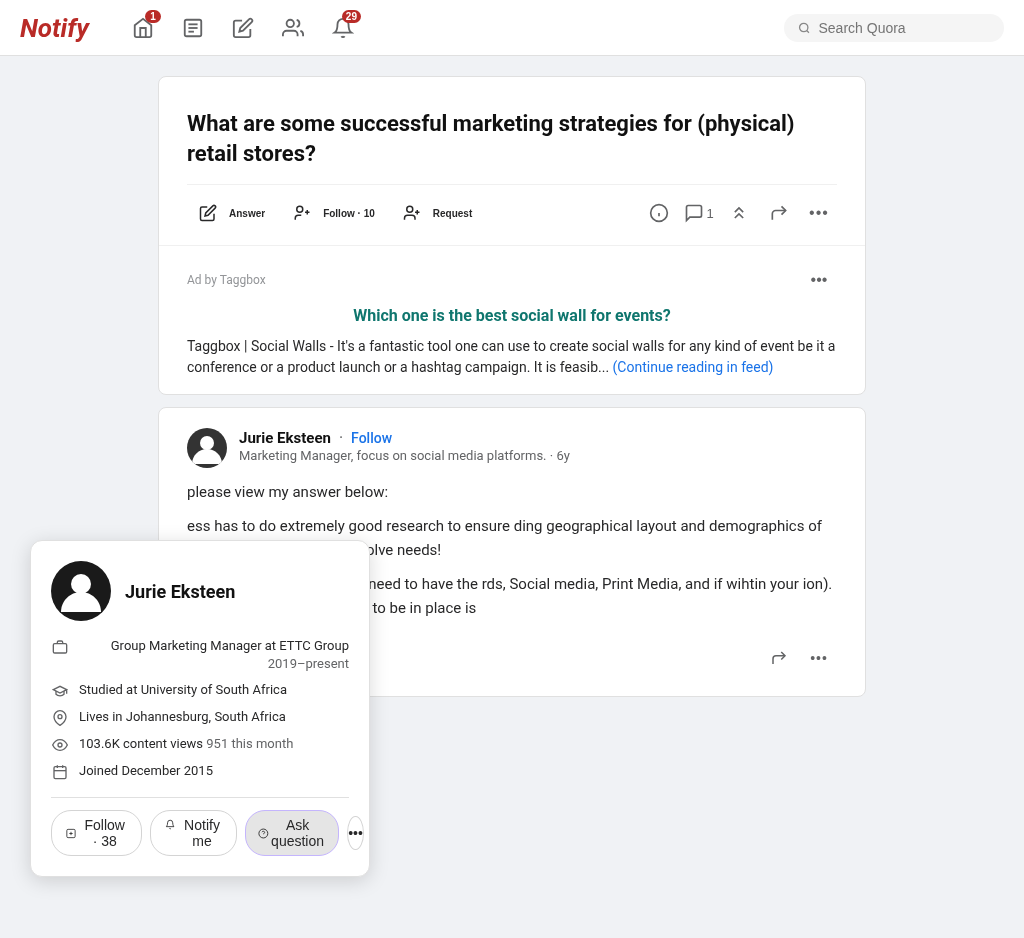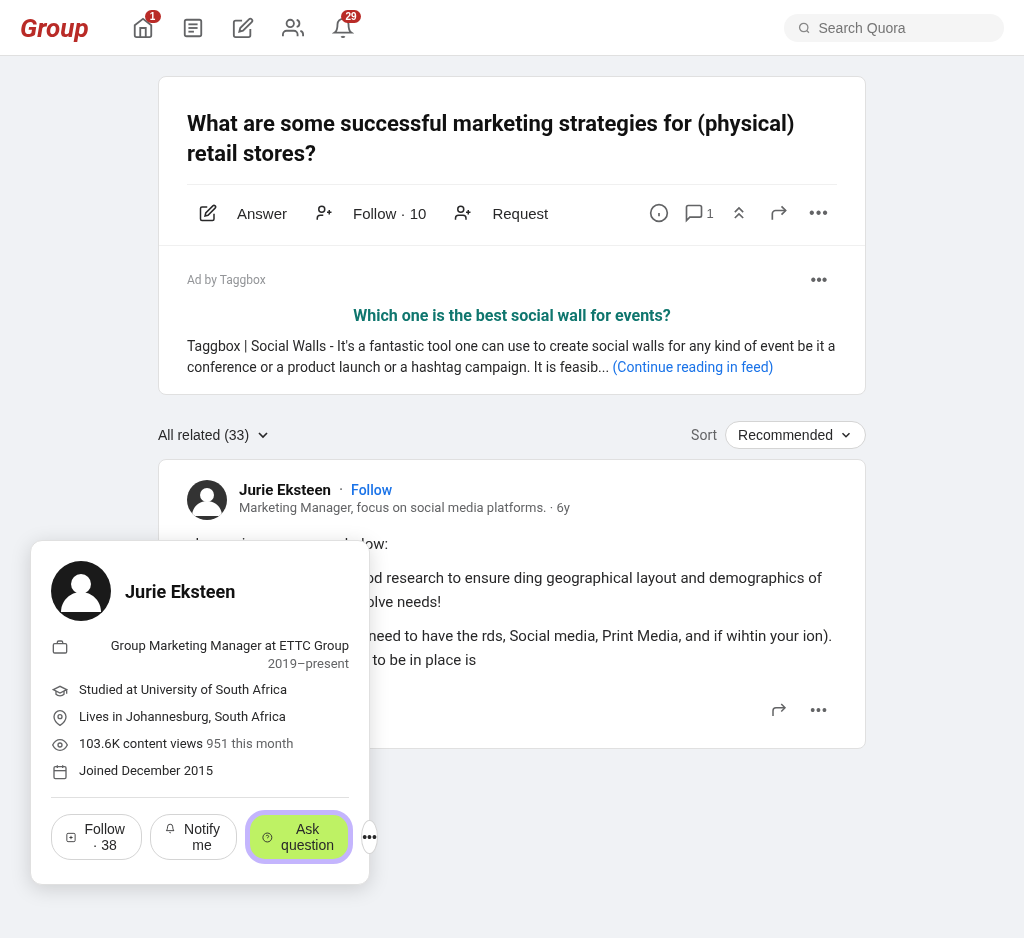--- a/index.html
+++ b/index.html
@@ -103,29 +103,29 @@
     .question-actions {
       display: flex;
       align-items: center;
       padding: 10px 0 14px;
       border-top: 1px solid #f0f0f0;
       gap: 4px;
     }
     .action-btn {
       display: flex;
       align-items: center;
-      gap: 20px;
+      gap: 12px;
       padding: 6px 12px;
       border-radius: 20px;
       border: none;
       background: transparent;
       cursor: pointer;
-      font-size: 15px;
-      color: #282829;
-      font-weight: 400;
+      font-size: 10px;
+      color: #282829;
+      font-weight: 700;
     }
     .action-btn svg { width: 18px; height: 18px; }
     .spacer { flex: 1; }
     .icon-btn {
       width: 36px;
       height: 36px;
       display: flex;
       align-items: center;
       justify-content: center;
       border-radius: 50%;
@@ -357,25 +357,24 @@
       padding: 6px 14px;
       background: #fff;
       cursor: pointer;
       font-size: 14px;
       font-weight: 500;
       color: #282829;
     }
     .hover-ask-btn {
       display: flex;
       align-items: center;
-      gap: 6px;
-      border: 5px solid #c4b5fd;
+      border: 1px solid #c4b5fd;
       border-radius: 20px;
       padding: 6px 12px;
-      background: #bef264;
+      background: #e5e5e5;
       cursor: pointer;
       font-size: 14px;
       font-weight: 500;
       color: #282829;
     }
     .hover-more-btn {
       display: flex;
       align-items: center;
       justify-content: center;
       width: 34px;
@@ -397,21 +396,21 @@
       justify-content: center;
       color: #fff;
       font-size: 18px;
       font-weight: 700;
     }
   </style>
 </head>
 <body>
 
 <header class="header">
-  <div class="logo">Group</div>
+  <div class="logo">Notify</div>
 
   <div class="nav-icons">
 
     <button class="nav-icon-btn">
       <svg width="22" height="22" viewBox="0 0 24 24" fill="none" stroke="currentColor" stroke-width="2">
         <path d="M3 9l9-7 9 7v11a2 2 0 0 1-2 2H5a2 2 0 0 1-2-2z"></path>
         <polyline points="9 22 9 12 15 12 15 22"></polyline>
       </svg>
       <span class="badge">1</span>
     </button>
@@ -539,37 +538,20 @@
         </button>
       </div>
       <div class="ad-title">Which one is the best social wall for events?</div>
       <div class="ad-text">
         <span>Taggbox | Social Walls - It's a fantastic tool one can use to create social walls for any kind of event be it a conference or a product launch or a hashtag campaign. It is feasib...</span>
         <a class="ad-link" href="#">(Continue reading in feed)</a>
       </div>
     </div>
   </div>
 
-  <div class="all-related-row">
-    <button class="all-related-btn">
-      <span>All related (33)</span>
-      <svg width="16" height="16" viewBox="0 0 24 24" fill="none" stroke="currentColor" stroke-width="2.5">
-        <polyline points="6 9 12 15 18 9"></polyline>
-      </svg>
-    </button>
-    <div class="sort-section">
-      <span>Sort</span>
-      <button class="sort-btn">
-        <span>Recommended</span>
-        <svg width="14" height="14" viewBox="0 0 24 24" fill="none" stroke="currentColor" stroke-width="2.5">
-          <polyline points="6 9 12 15 18 9"></polyline>
-        </svg>
-      </button>
-    </div>
-  </div>
 
   <div class="answer-card">
     <div class="answer-author-row">
       <div class="avatar-img">
         <div class="avatar-silhouette">
           <svg width="36" height="36" viewBox="0 0 36 36" fill="white">
             <circle cx="18" cy="13" r="7"></circle>
             <path d="M3 34c0-8.3 6.7-15 15-15s15 6.7 15 15"></path>
           </svg>
         </div>

